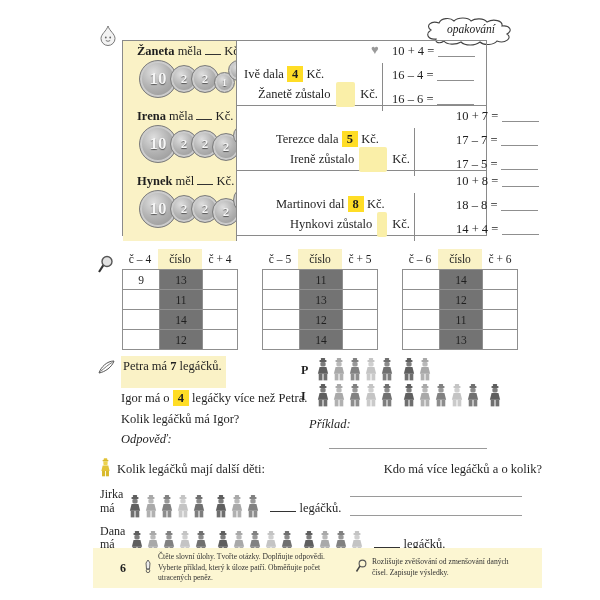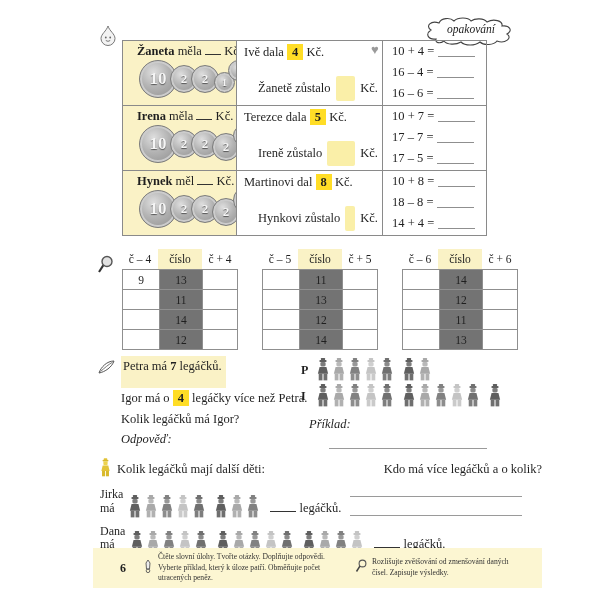--- a/index.html
+++ b/index.html
@@ -10,36 +10,36 @@
   
   .drop-mascot{position:absolute;left:100px;top:25px;}
   .badge{position:absolute;left:422px;top:17px;width:98px;height:30px;}
   .badge svg{position:absolute;left:0;top:0;}
   .badge-label{position:absolute;left:0;top:6px;width:98px;text-align:center;
                font-style:italic;font-size:11.5px;color:#222;}
 
   
   .money-table{position:absolute;left:122px;top:40px;width:363px;border:1.4px solid #8a8a8a;}
   .mt-row{display:grid;grid-template-columns:114px 146px 101px;height:64px;}
-  .mt-row + .mt-row{border-top:1.4px solid #8a8a8a;}
+  .mt-row + .mt-row{border-top:1.4px solid #8a8a8a;gap:32px;}
   .mt-name-cell{background:#faf2c6;border-right:1.4px solid #8a8a8a;padding:3px 4px 0 14px;overflow:hidden;}
   .name-line{font-size:12.5px;white-space:nowrap;}
   .blank-sm{display:inline-block;width:16px;height:10px;border-bottom:1.1px solid #333;}
   .coins{display:flex;align-items:center;padding-left:2px;margin-top:1px;}
   .coin{flex:none;border-radius:50%;display:flex;align-items:center;justify-content:center;
         background:radial-gradient(circle at 38% 32%,#dedede 0%,#b3b3b3 45%,#8d8d8d 100%);
         border:1px solid #7c7c7c;box-shadow:inset 0 0 0 2px #cccccc;
         color:#f5f5f5;font-weight:bold;text-shadow:0 1px 1px #555;}
   .coin-10{width:36px;height:36px;font-size:17px;text-align:right;}
   .coin-2{width:26px;height:26px;font-size:13px;margin-left:-7px;}
   .coin-1{width:19px;height:19px;font-size:10px;margin-left:-5px;}
   .coins .coin:nth-child(4){transform:translateY(3px);}
   .coins .coin:nth-child(5){transform:translateY(-9px);margin-left:-7px;}
   .mt-mid-cell{border-right:1.4px solid #8a8a8a;padding:4px 4px 4px 7px;
-               display:flex;flex-direction:column;justify-content:space-between;}
+               display:flex;flex-direction:column;justify-content:space-between;margin-top:22px;}
   .gave-line{white-space:nowrap;}
   .hl-num{background:#ffdd26;padding:1px 5px;font-weight:bold;}
   .left-line{margin-left:14px;display:flex;align-items:center;gap:5px;white-space:nowrap;}
   .ans-box{display:inline-block;width:29px;height:25px;background:#faefa8;border-radius:2px;}
   .mt-eq-cell{padding:3px 0 4px 9px;display:flex;flex-direction:column;justify-content:space-between;}
   .eq{display:flex;align-items:flex-start;white-space:nowrap;}
   .eq-blank{display:inline-block;width:37px;height:12px;border-bottom:1px solid #8f8f8f;margin-left:4px;}
   .heart-mark{position:absolute;left:248px;top:2px;font-size:13px;color:#9a9a9a;line-height:1;}
 
   

